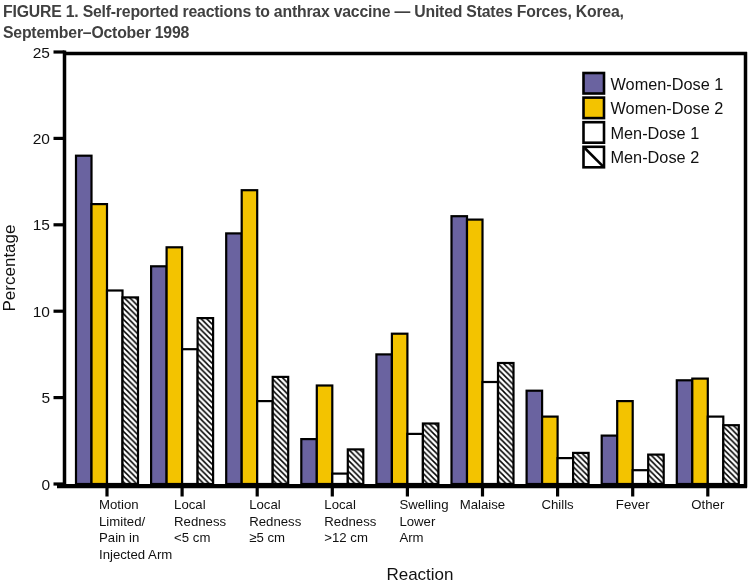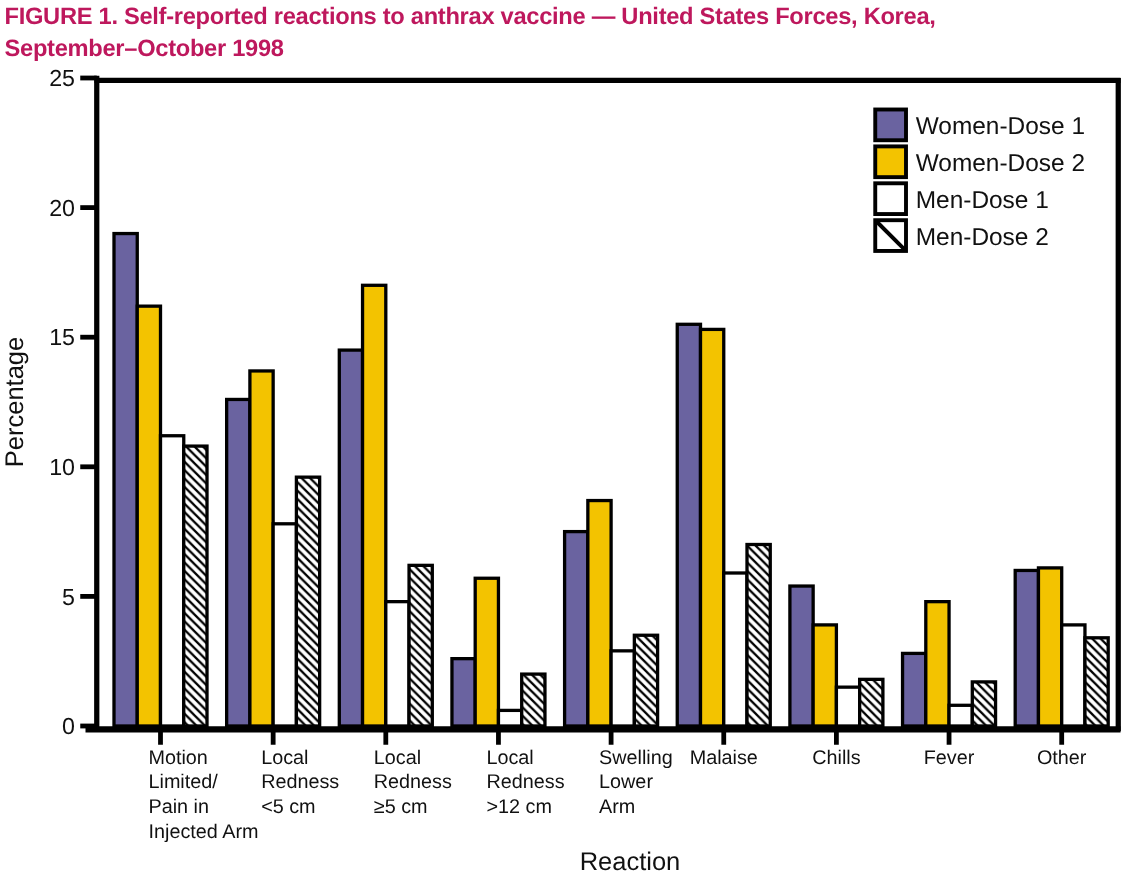--- a/index.html
+++ b/index.html
@@ -11,21 +11,21 @@
     overflow:hidden;
   }
   .figure-title{
     position:absolute;
     top:1px;left:3px;
     width:706px;
     font-size:15.8px;
     font-weight:bold;
     letter-spacing:-0.2px;
     line-height:21px;
-    color:#be185d;
+    color:#404040;
   }
   .chart-svg{position:absolute;top:0;left:0;}
   .chart-svg text{fill:#111111;}
 </style>
 </head>
 <body>
 
 <div class="page">
   <div class="figure-title">FIGURE 1. Self-reported reactions to anthrax vaccine — United States Forces, Korea, September–October 1998</div>
 

